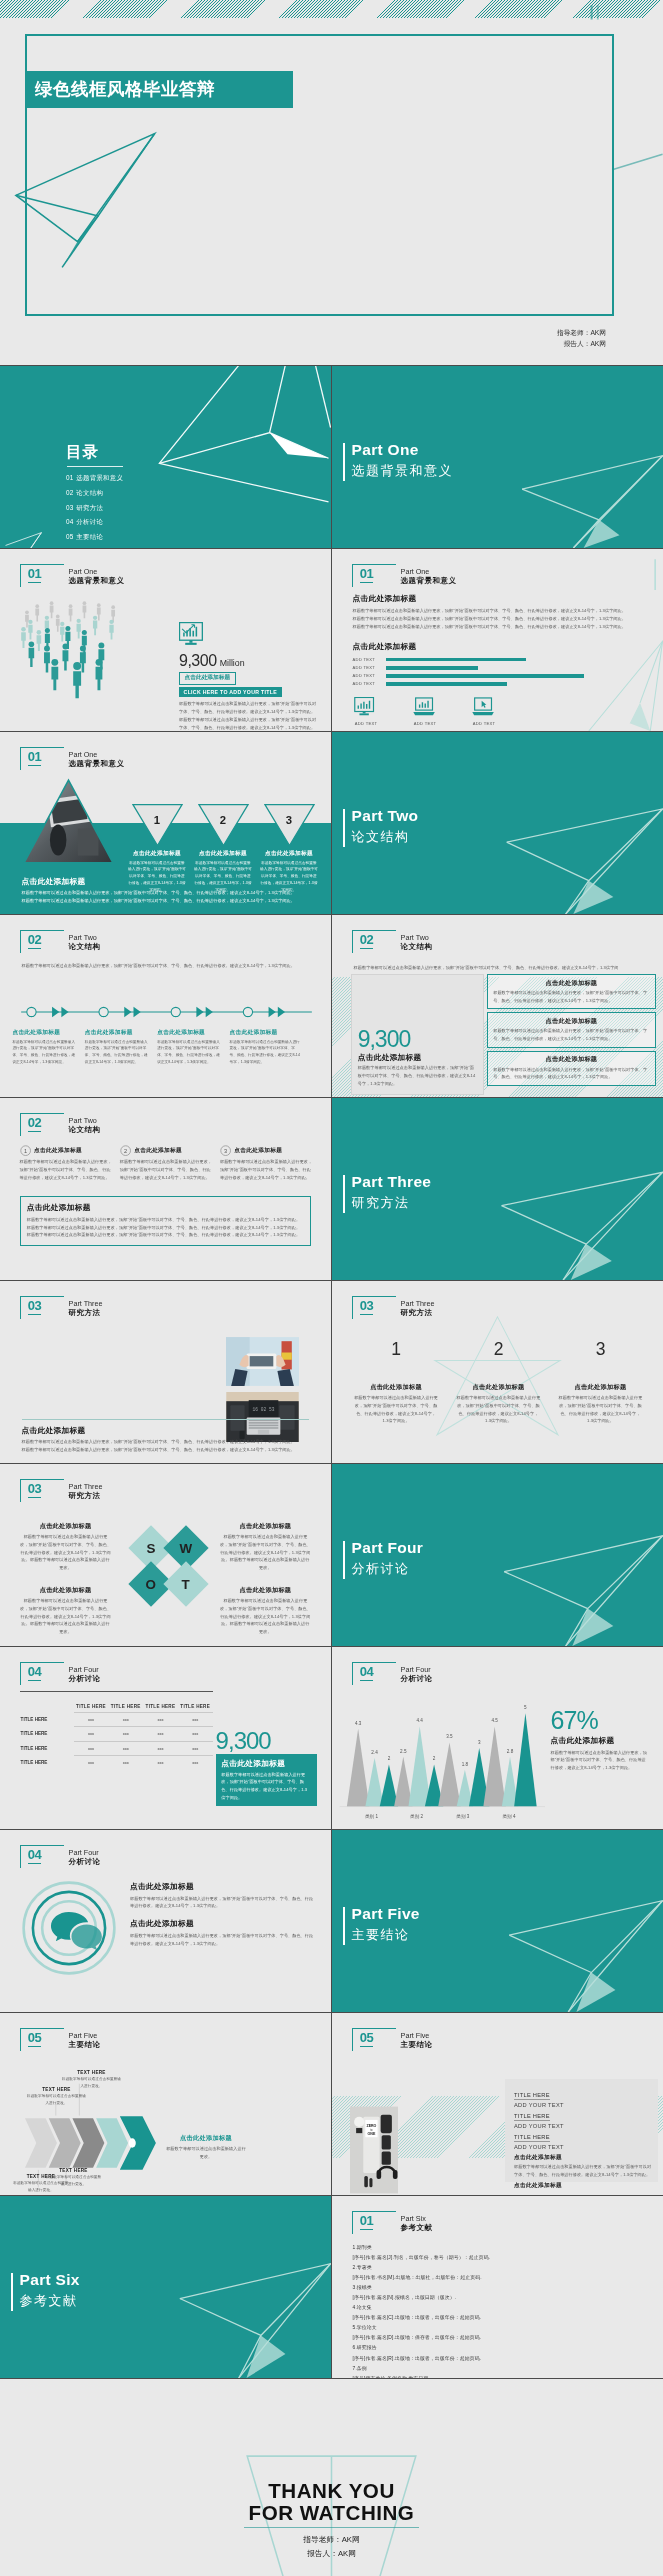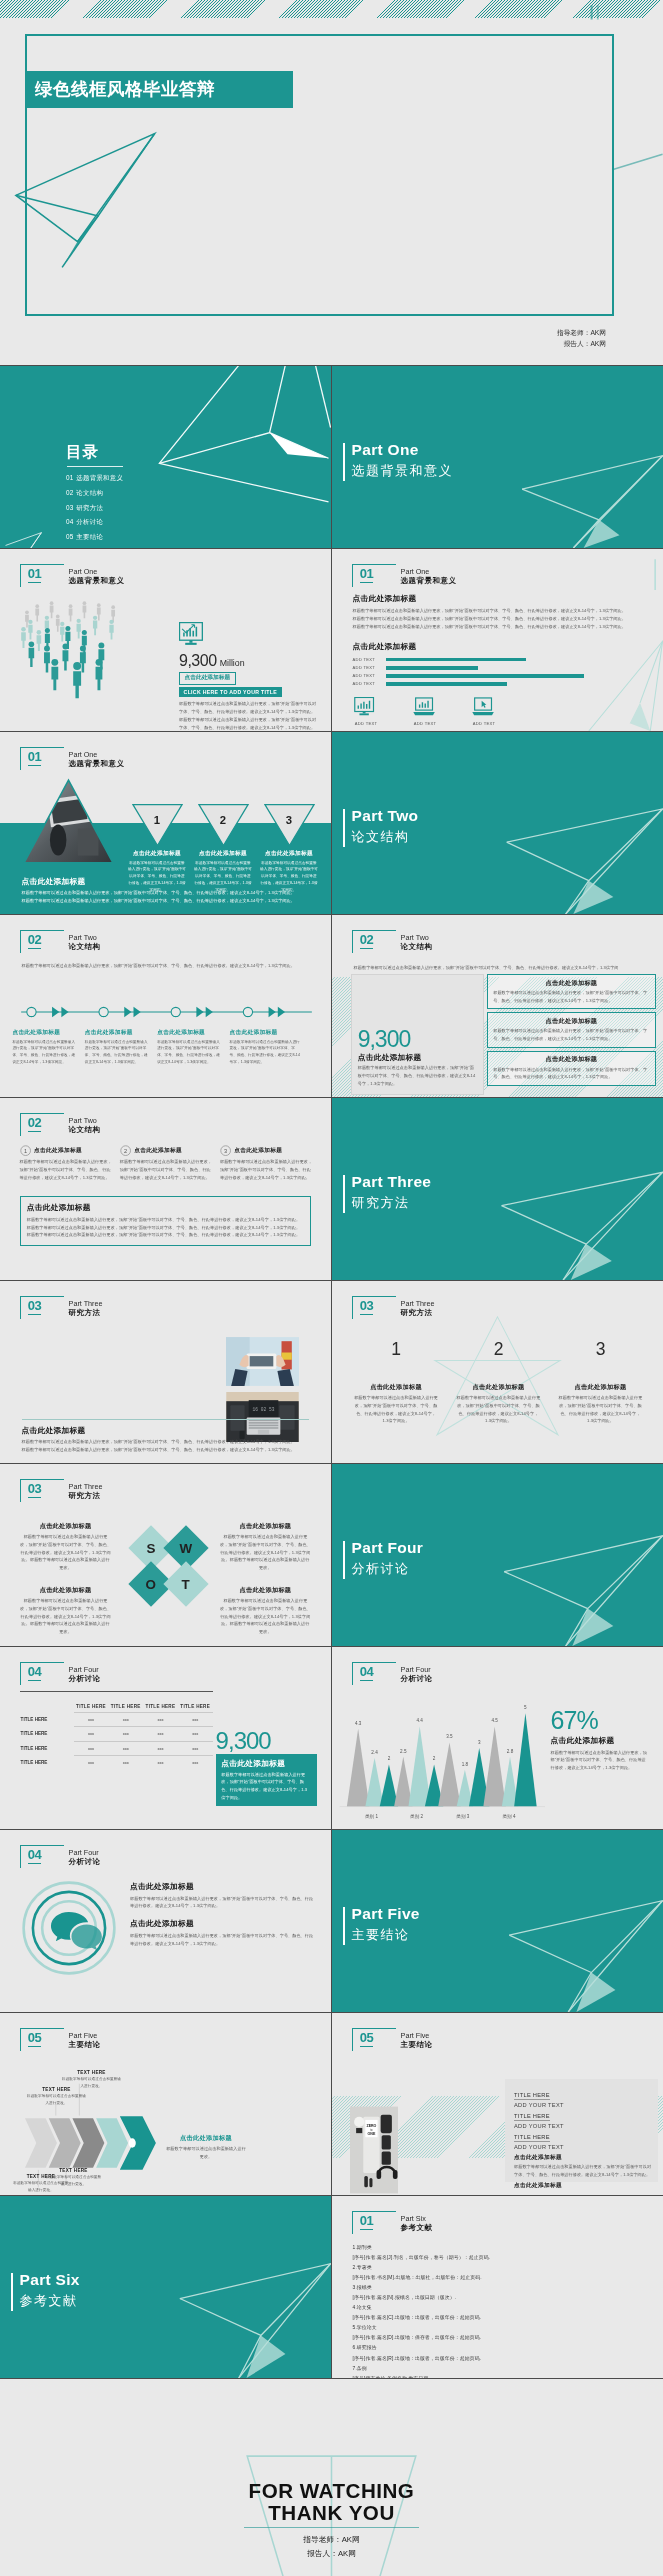--- a/index.html
+++ b/index.html
@@ -976,22 +976,22 @@
 
   <div class="slide full">
     <svg class="deco" viewBox="0 0 1288 710">
       <g fill="none" stroke="#a8d6d2" stroke-width="3">
         <polygon points="480,150 808,150 644,700"></polygon>
         <line x1="644" y1="150" x2="644" y2="700"></line>
       </g>
       <path d="M644 510 L566 430 L566 560 Z" fill="#a8d6d2" opacity=".75"></path>
     </svg>
     <div class="thk" style="position:absolute;left:0;top:101px;width:100%;">
+      <div class="t1">THANK YOU</div>
       <div class="t1">FOR WATCHING</div>
-      <div class="t1">THANK YOU</div>
       <div class="rule"></div>
       <div class="t2">指导老师：AK网</div>
       <div class="t2">报告人：AK网</div>
     </div>
   </div>
 
 </div>
 
 
 </body></html>

